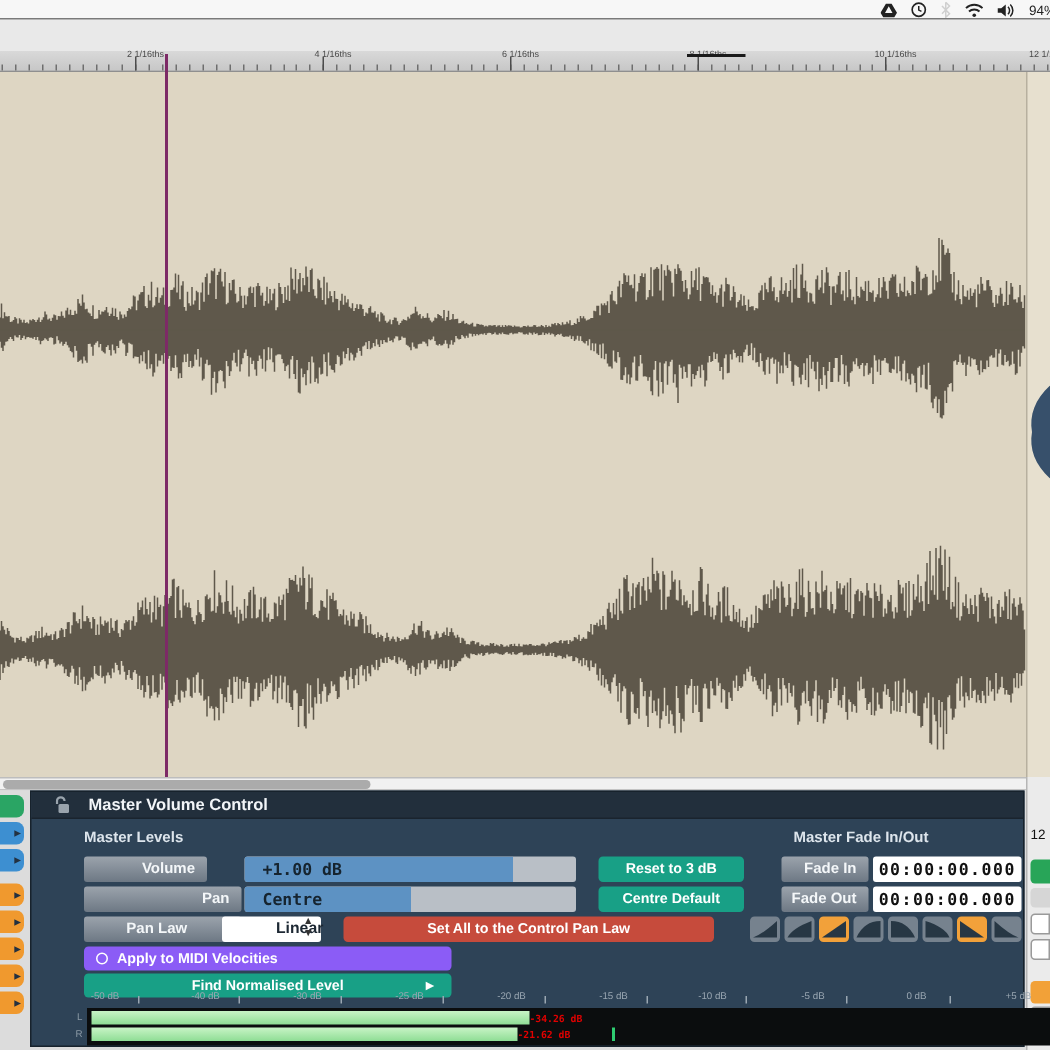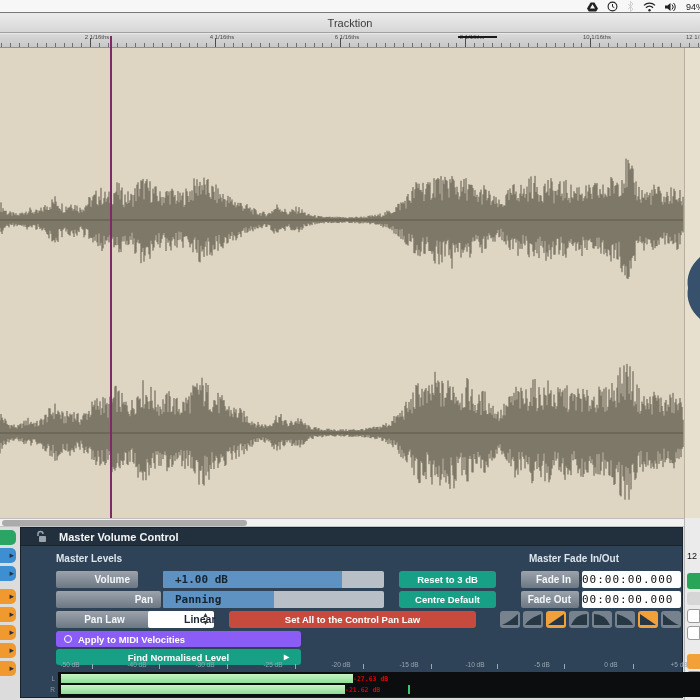--- a/index.html
+++ b/index.html
@@ -75,22 +75,22 @@
          font-size:9.5px; font-weight:bold; cursor:pointer; }
   .btn-teal { background:#18a086; }
   .btn-red  { background:#c64b3c; }
   .btn-orange { background:#8b5cf6; }
 
   #panlaw-combo { position:absolute; background:#fff; border-radius:2px; height:17px;
                   font-size:10.5px; font-weight:bold; color:#1d2833; padding:2px 0 0 7px; }
   #panlaw-combo .arrows { position:absolute; right:5px; top:0px; font-size:7px; color:#333; line-height:8px; }
 
   .fade-field { position:absolute; height:17px; background:#fff; border-radius:2px;
-                font-family:"DejaVu Sans Mono", monospace; font-size:11px; font-weight:normal;
-                color:#111; padding-top:2px; letter-spacing:1px; }
+                font-family:"DejaVu Sans Mono", monospace; font-size:11px; font-weight:bold;
+                color:#111; text-align:center; padding-top:2px; letter-spacing:1px; }
   .fade-btn { position:absolute; width:20px; height:17px; border-radius:3px; background:#76828e; }
   .fade-btn.sel { background:#f2a13a; }
 
   #radio-circle { position:absolute; left:8px; top:4px; width:8px; height:8px;
                   border:1.5px solid #fff; border-radius:50%; }
   #find-arrow { position:absolute; right:12px; top:2px; font-size:10px; color:#fff; }
 
   
   .db-label { position:absolute; font-size:6.5px; color:#9aa7b2; transform:translateX(-50%); white-space:nowrap; }
   .db-tick { position:absolute; width:1px; height:5px; background:#9aa7b2; }
@@ -135,23 +135,20 @@
       <span>
         <svg width="12" height="10">
             <path d="M0 3.5 H2.5 L5.5 1 V9 L2.5 6.5 H0 Z" fill="#222"></path>
             <path d="M7 2.5 A3.5 3.5 0 0 1 7 7.5 M8.5 1 A5.5 5.5 0 0 1 8.5 9" stroke="#222" stroke-width="1" fill="none"></path>
           </svg>
       </span>
       <span id="battery-text">94%</span>
     </div>
   </div>
 
-  <div id="titlebar">
-    <div class="t">Tracktion</div>
-  </div>
 
   <div id="ruler">
       <div class="tick" style="left: 1px; height: 4px;"></div>
       <div class="tick" style="left: 9.93px; height: 4px;"></div>
       <div class="tick" style="left: 18.86px; height: 4px;"></div>
       <div class="tick" style="left: 27.79px; height: 4px;"></div>
       <div class="tick" style="left: 36.72px; height: 4px;"></div>
       <div class="tick" style="left: 45.65px; height: 4px;"></div>
       <div class="tick" style="left: 54.58px; height: 4px;"></div>
       <div class="tick" style="left: 63.51px; height: 4px;"></div>
@@ -309,21 +306,21 @@
     <div class="label-box" style="left:35px; top:43px; width:82px;">Volume</div>
     <div class="slider" style="left:142px; top:43px; width:221px;">
       <div class="fill" id="volume-fill" style="width: 81%;"></div>
       <div class="val">+1.00 dB</div>
     </div>
     <div class="btn btn-teal" style="left:378px; top:43px; width:97px; height:17px; padding-top:3px;">Reset to 3 dB</div>
 
     <div class="label-box" style="left:35px; top:63px; width:105px;">Pan</div>
     <div class="slider" style="left:142px; top:63px; width:221px;">
       <div class="fill" id="pan-fill" style="width: 50%;"></div>
-      <div class="val">Panning</div>
+      <div class="val">Centre</div>
     </div>
     <div class="btn btn-teal" style="left:378px; top:63px; width:97px; height:17px; padding-top:3px;">Centre Default</div>
 
     <div class="label-box" style="left:35px; top:83px; width:105px;text-align:center;">Pan Law</div>
     <div id="panlaw-combo" style="left:127px; top:83px; width:66px;padding-left:36px;">
       <span>Linear</span>
       <span class="arrows">▲<br>▼</span>
     </div>
     <div class="btn btn-red" style="left:208px; top:83px; width:247px; height:17px; padding-top:3px;">Set All to the Control Pan Law</div>
 
@@ -387,18 +384,18 @@
         <div class="db-tick" style="left: 543px; top: 136px;"></div>
         <div class="db-label" style="left: 590px; top: 133px;">0 dB</div>
         <div class="db-tick" style="left: 612px; top: 136px;"></div>
         <div class="db-label" style="left: 658px; top: 133px;">+5 dB</div>
       </div>
     <div id="meter-black"></div>
     <div class="meter-chan-label" style="left:24px; top:147px;">L</div>
     <div class="meter-chan-label" style="left:24px; top:158px;">R</div>
     <div class="meter-bar" id="meter-bar-l" style="top: 146px; left: 40px; width: 292px;"></div>
     <div class="meter-bar" id="meter-bar-r" style="top: 157px; left: 40px; width: 284px;"></div>
-    <div class="meter-val" id="meter-val-l" style="top: 147px; left: 332px;">-27.63 dB</div>
+    <div class="meter-val" id="meter-val-l" style="top: 147px; left: 332px;">-34.26 dB</div>
     <div class="meter-val" id="meter-val-r" style="top: 158px; left: 324px;">-21.62 dB</div>
     <div class="peak-tick" id="peak-tick-r" style="top: 157px; left: 387px;"></div>
   </div>
 
 </div>
 
 </body></html>

